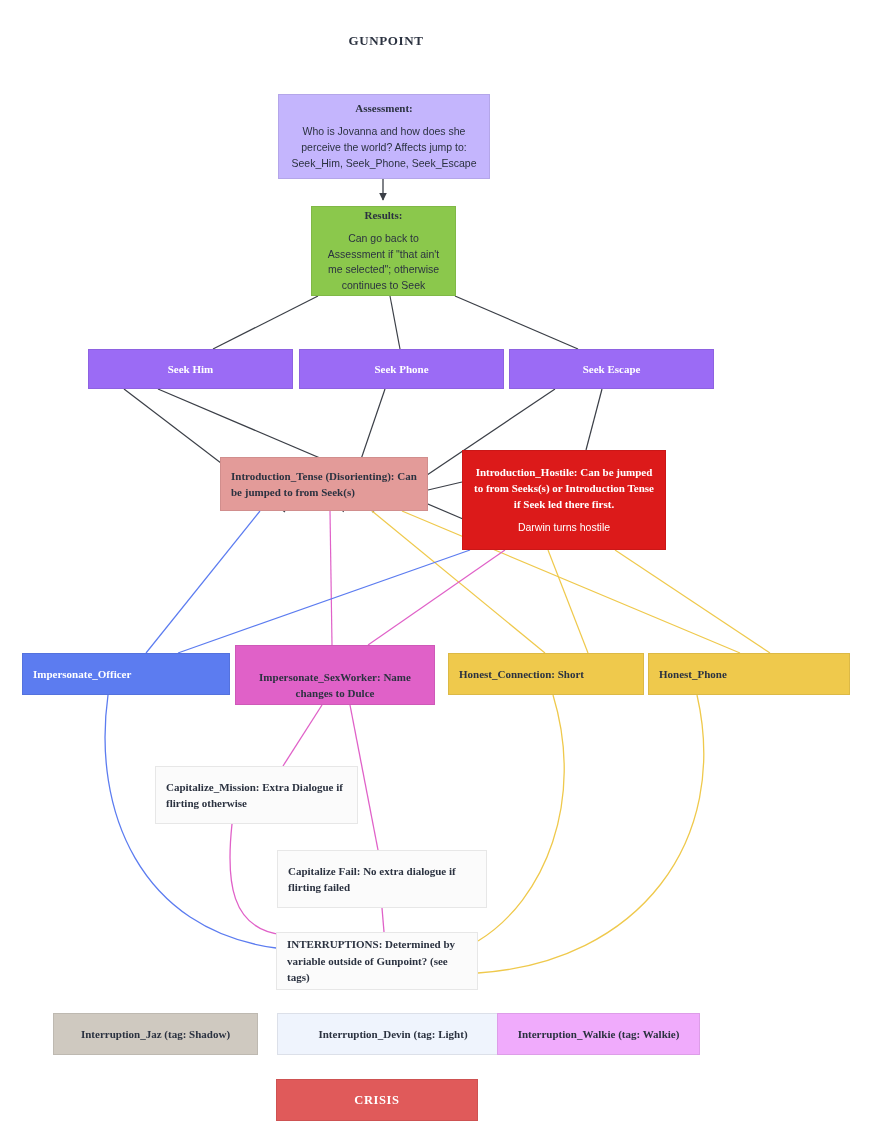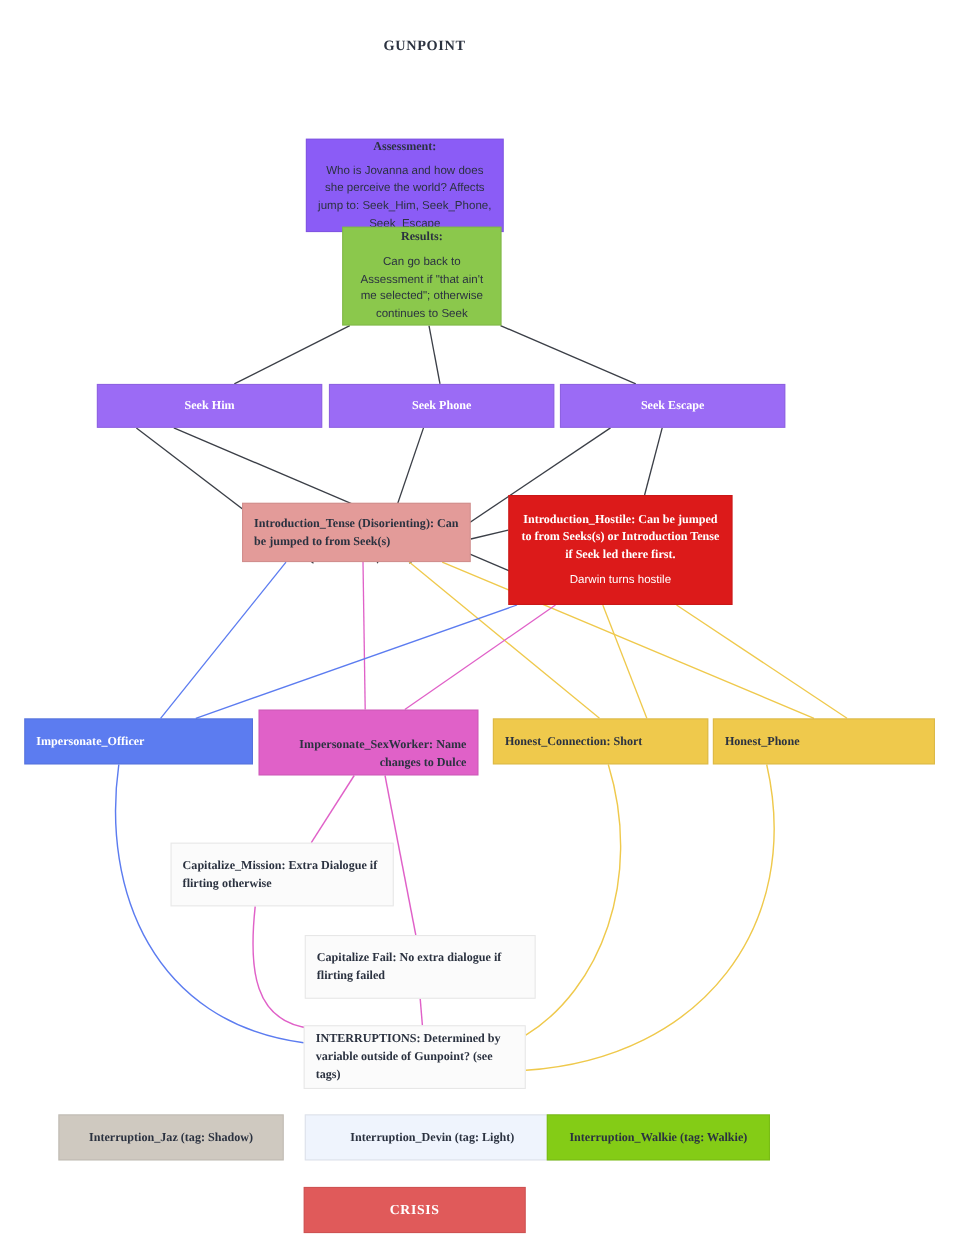--- a/index.html
+++ b/index.html
@@ -34,53 +34,53 @@
   }
 
   
   #page-title{
     position:absolute;left:0;top:33px;width:772px;text-align:center;
     font-family:"Liberation Serif", serif;font-weight:bold;
     font-size:13px;letter-spacing:.6px;color:#2b3240;
   }
 
   
-  #n-assessment{left:278px;top:94px;width:180px;height:85px;background:#8b5cf6;margin-top:32px;}
+  #n-assessment{left:278px;top:94px;width:212px;height:85px;background:#c4b5fd;}
   #n-results   {left:311px;top:206px;width:145px;height:90px;background:#8BC84C;}
 
   #n-seek-him   {left:88px; top:349px;width:205px;height:40px;background:#9B6BF5;}
   #n-seek-phone {left:299px;top:349px;width:205px;height:40px;background:#9B6BF5;}
   #n-seek-escape{left:509px;top:349px;width:205px;height:40px;background:#9B6BF5;}
   .seek .ttl{color:#ffffff;text-align:center;width:100%;}
 
   #n-intro-tense{left:220px;top:457px;width:208px;height:54px;background:#E39B99;}
   #n-intro-tense .ttl{text-align:left;color:#2b3240;}
 
   #n-intro-hostile{left:462px;top:450px;width:204px;height:100px;background:#DC1A1A;}
   #n-intro-hostile .hdr{color:#ffffff;}
   #n-intro-hostile .body{color:#ffffff;}
 
   #n-imp-officer{left:22px;top:653px;width:208px;height:42px;background:#5C7CF0;}
   #n-imp-officer .ttl{color:#ffffff;text-align:left;}
 
   #n-imp-sexworker{left:235px;top:645px;width:200px;height:60px;background:#E061C8;}
-  #n-imp-sexworker .ttl{text-align:right;color:#2b3240;margin-top:20px;}
+  #n-imp-sexworker .ttl{text-align:center;color:#2b3240;margin-top:20px;}
 
   #n-honest-conn {left:448px;top:653px;width:196px;height:42px;background:#EFC94C;}
   #n-honest-phone{left:648px;top:653px;width:202px;height:42px;background:#EFC94C;}
   .honest .ttl{width:100%;color:#2b3240;}
 
   #n-cap-mission{left:155px;top:766px;width:203px;height:58px;background:#FBFBFB;}
   #n-cap-fail   {left:277px;top:850px;width:210px;height:58px;background:#FBFBFB;}
   #n-interrupt  {left:276px;top:932px;width:202px;height:58px;background:#FBFBFB;}
   .plain .ttl{text-align:left;color:#2b3240;}
 
   #n-int-jaz   {left:53px; top:1013px;width:205px;height:42px;background:#CFC9C0;}
   #n-int-devin {left:277px;top:1013px;width:232px;height:42px;background:#EFF4FD;}
-  #n-int-walkie{left:497px;top:1013px;width:203px;height:42px;background:#84cc16;}
+  #n-int-walkie{left:497px;top:1013px;width:203px;height:42px;background:#f0abfc;}
   .interrupt .ttl{text-align:center;width:100%;color:#2b3240;}
 
   #n-crisis{left:276px;top:1079px;width:202px;height:42px;background:#E05A5A;}
   #n-crisis .ttl{text-align:center;width:100%;color:#ffffff;font-size:12.5px;letter-spacing:.6px;}
 </style>
 </head>
 <body>
 
 <div id="canvas">
 

